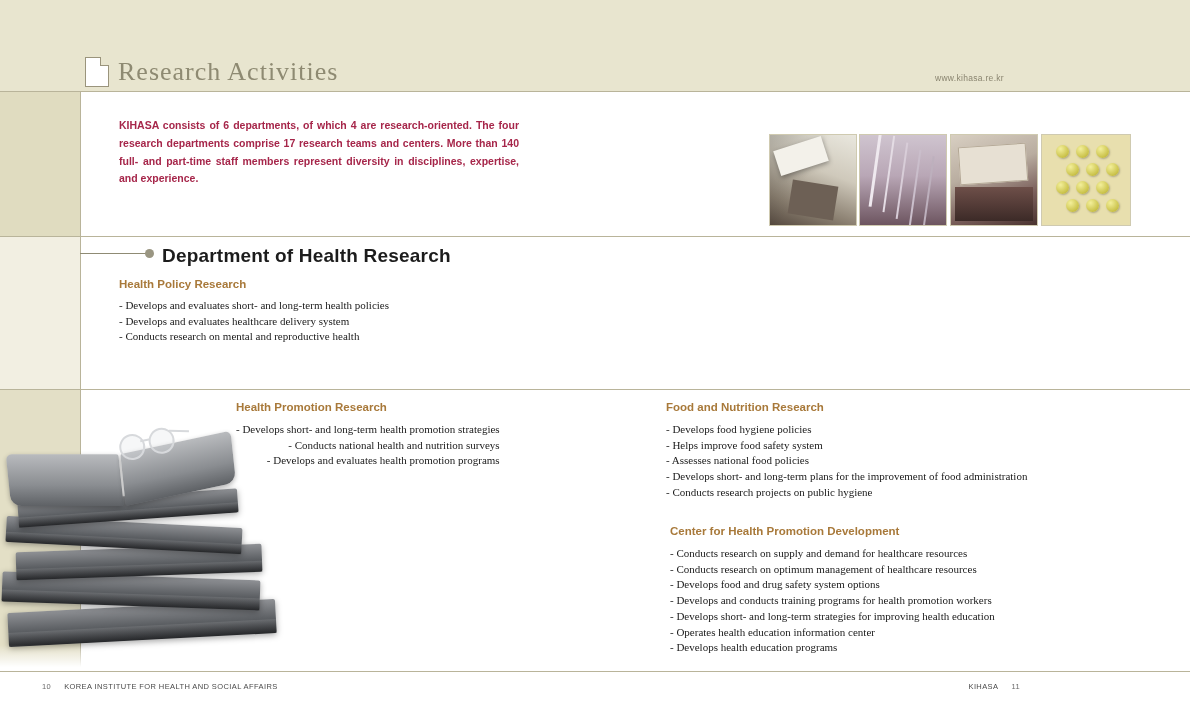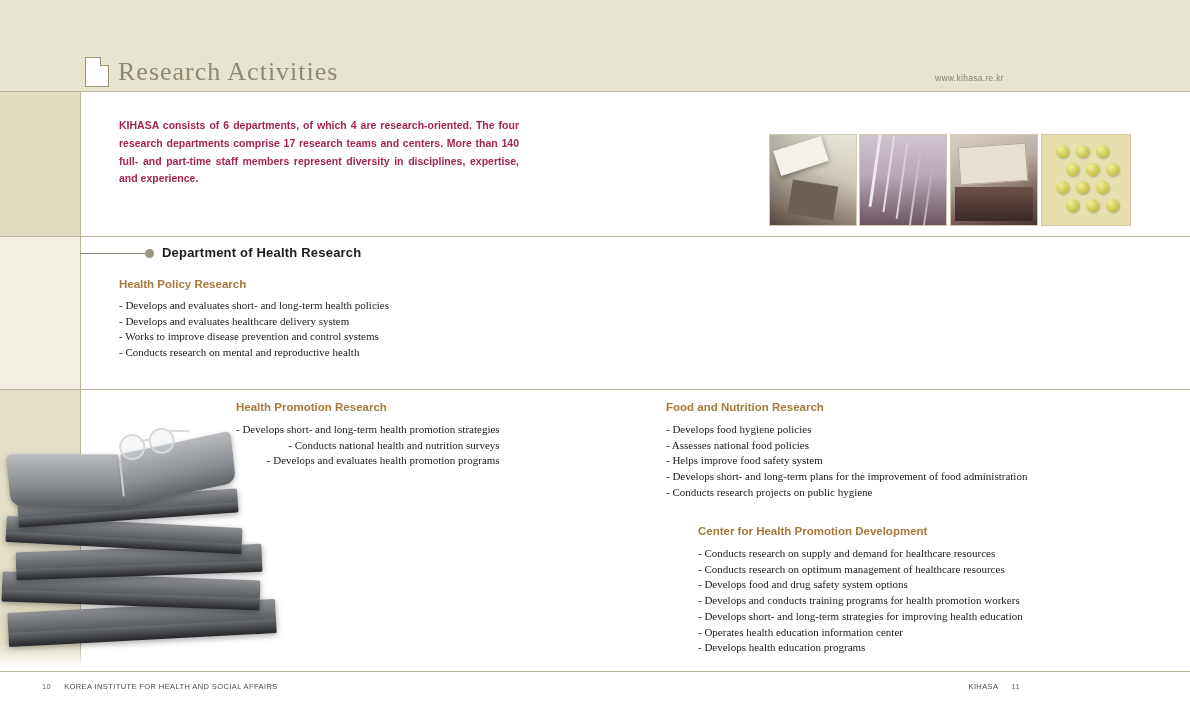--- a/index.html
+++ b/index.html
@@ -230,21 +230,21 @@
     position: absolute;
     left: 145px; top: 249px;
     width: 9px; height: 9px;
     border-radius: 50%;
     background: #9a9682;
   }
   .dept-title {
     position: absolute;
     left: 162px; top: 245px;
     font-family: "Liberation Sans", sans-serif;
-    font-size: 13px;
+    font-size: 19px;
     font-weight: bold;
     color: #1c1c1c;
     letter-spacing: 0.2px;
     white-space: nowrap;
   }
 
   
   .sec-head {
     font-family: "Liberation Sans", sans-serif;
     font-size: 11.5px;
@@ -275,21 +275,21 @@
   .block-hprom .bullets div { text-align: right; }
 
   .block-food {
     position: absolute;
     left: 666px; top: 401px;
   }
   .block-food .sec-head { margin-bottom: 9px; }
 
   .block-center {
     position: absolute;
-    left: 698px; top: 525px;
+    left: 670px; top: 525px;
   }
   .block-center .sec-head { margin-bottom: 9px; }
 
   
   .books {
     position: absolute;
     left: 0px; top: 418px;
     width: 290px; height: 253px;
     overflow: hidden;
   }
@@ -437,40 +437,39 @@
 
   <div class="dept-line"></div>
   <div class="dept-bullet"></div>
   <div class="dept-title">Department of Health Research</div>
 
   <div class="block-hpr">
     <div class="sec-head">Health Policy Research</div>
     <div class="bullets">
       <div>- Develops and evaluates short- and long-term health policies</div>
       <div>- Develops and evaluates healthcare delivery system</div>
-      <div>- Works to improve disease prevention and control systems</div>
       <div>- Conducts research on mental and reproductive health</div>
     </div>
   </div>
 
   <div class="block-hprom">
     <div class="sec-head">Health Promotion Research</div>
     <div class="bullets">
       <div>- Develops short- and long-term health promotion strategies</div>
       <div>- Conducts national health and nutrition surveys</div>
       <div>- Develops and evaluates health promotion programs</div>
     </div>
   </div>
 
   <div class="block-food">
     <div class="sec-head">Food and Nutrition Research</div>
     <div class="bullets">
       <div>- Develops food hygiene policies</div>
+      <div>- Helps improve food safety system</div>
       <div>- Assesses national food policies</div>
-      <div>- Helps improve food safety system</div>
       <div>- Develops short- and long-term plans for the improvement of food administration</div>
       <div>- Conducts research projects on public hygiene</div>
     </div>
   </div>
 
   <div class="block-center">
     <div class="sec-head">Center for Health Promotion Development</div>
     <div class="bullets">
       <div>- Conducts research on supply and demand for healthcare resources</div>
       <div>- Conducts research on optimum management of healthcare resources</div>

